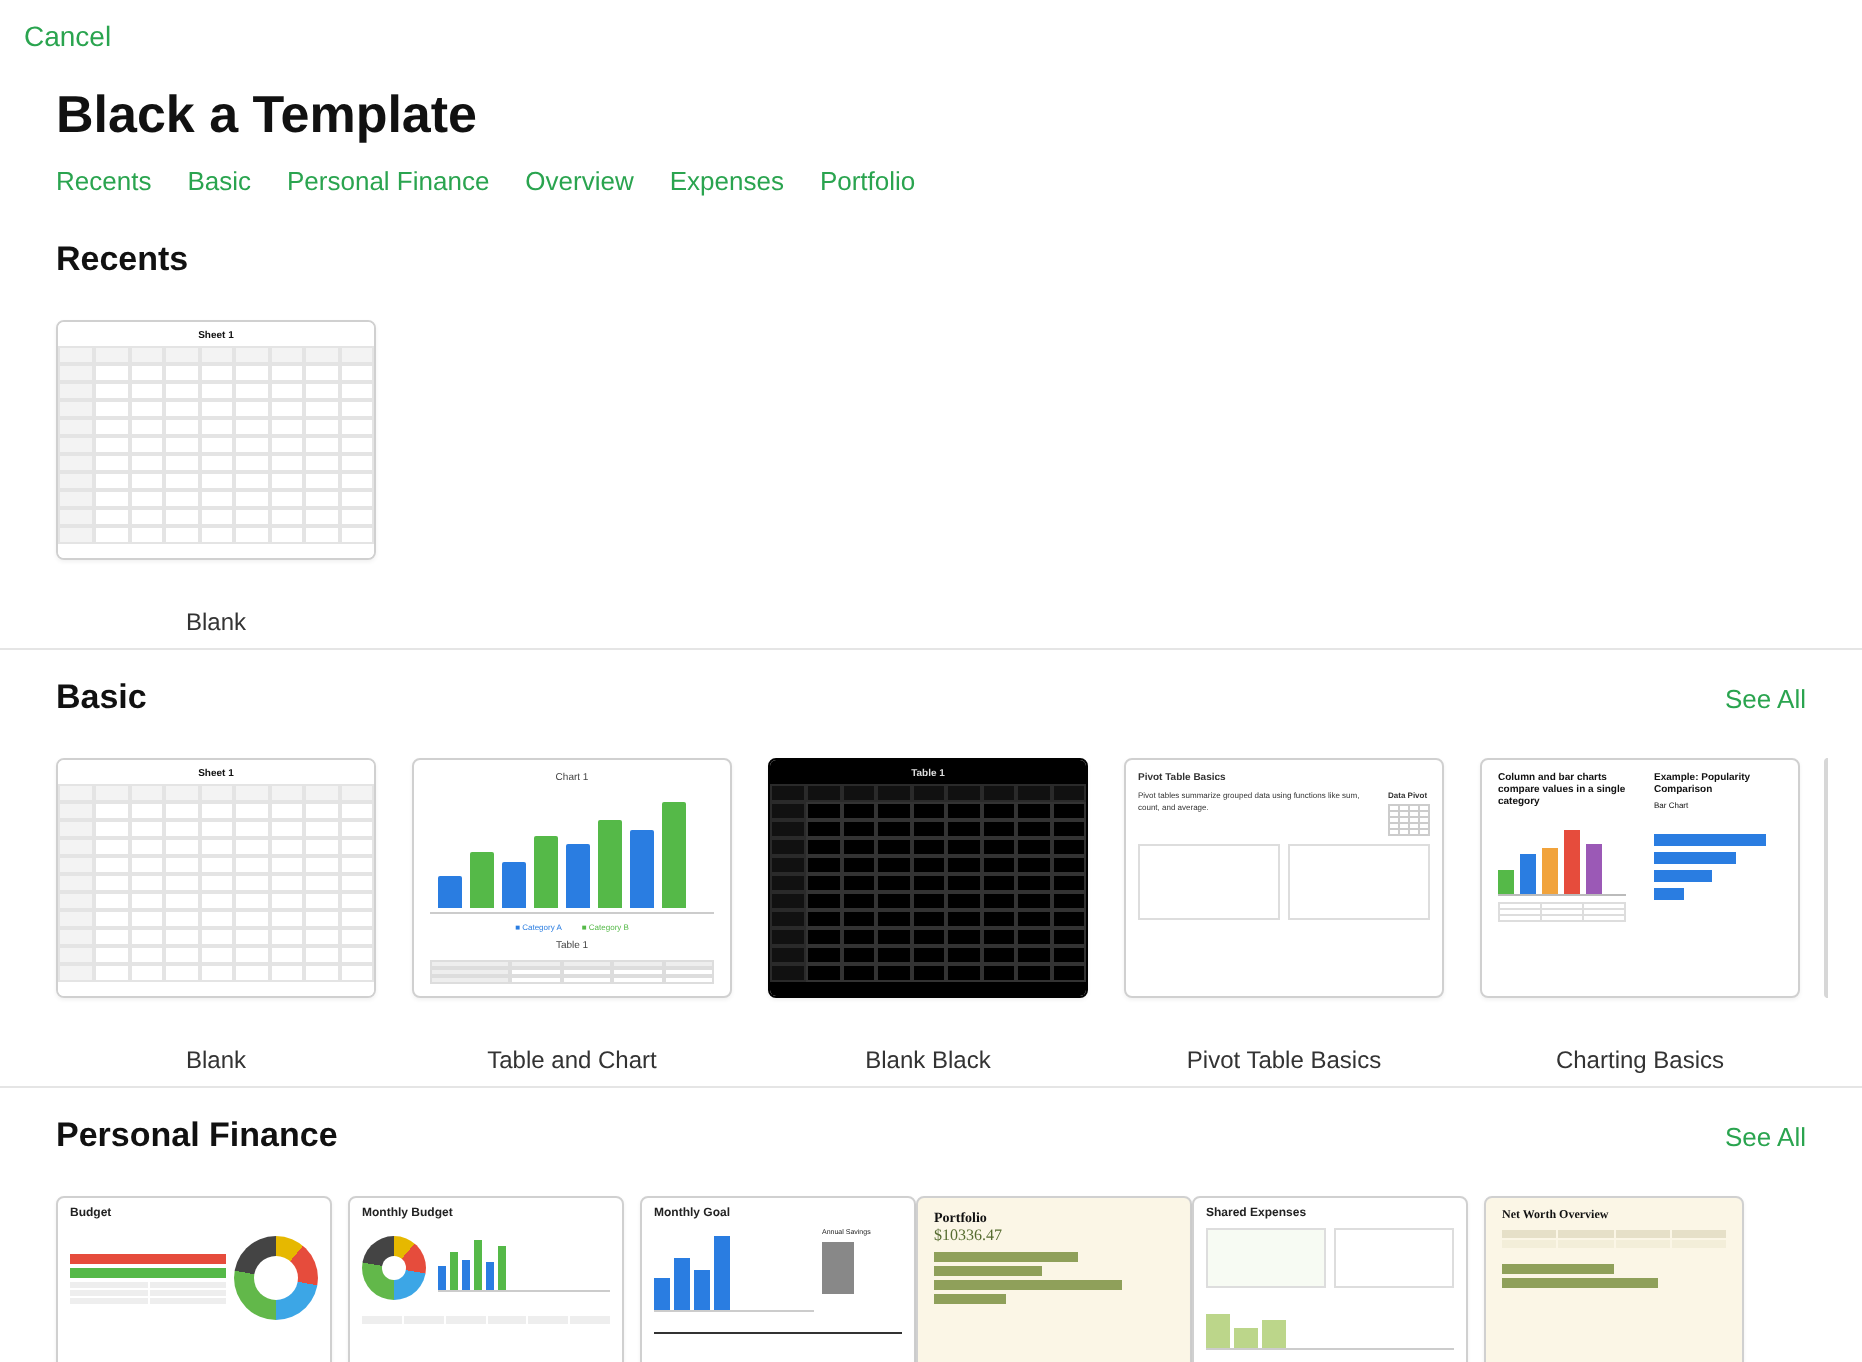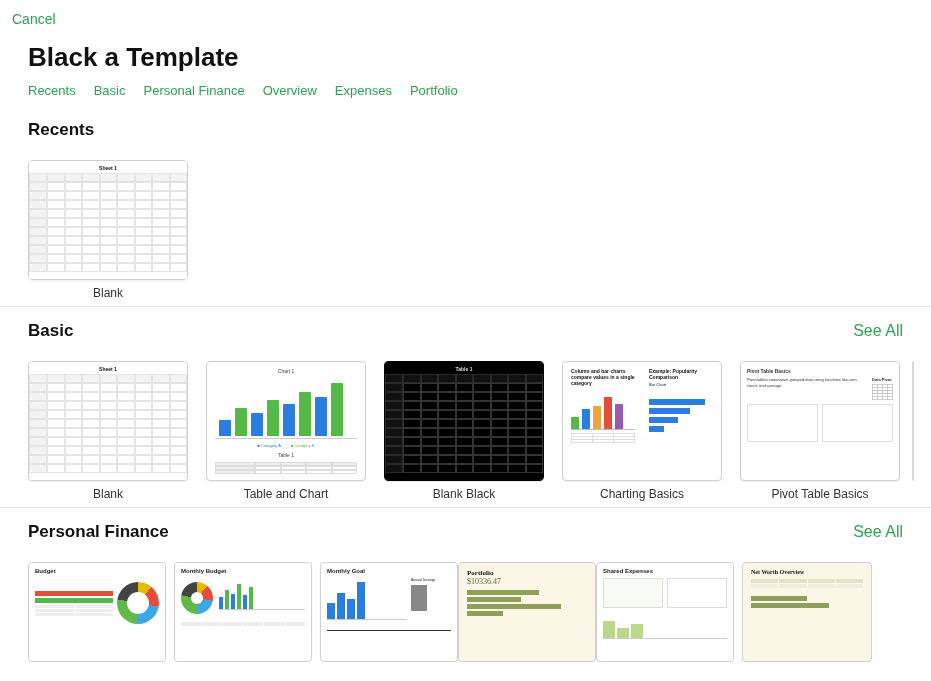--- a/index.html
+++ b/index.html
@@ -7,23 +7,23 @@
   .topbar { padding: 10px 12px 0; }
   .cancel { color: #2aa44f; font-size: 14px; cursor: pointer; }
   .title { font-size: 26px; font-weight: 700; padding: 14px 28px 10px; }
   .tabs { display: flex; gap: 18px; padding: 0 28px 8px; }
   .tab { font-size: 13px; color: #2aa44f; cursor: pointer; }
   .scroll { height: calc(681px - 105px); overflow-y: hidden; position: relative; }
   .section { padding-top: 14px; }
   .section + .section { border-top: 1px solid #e5e5e5; margin-top: 6px; }
   .section-hdr { display: flex; align-items: baseline; justify-content: space-between; padding: 0 28px 2px; }
   .section-title { font-size: 17px; font-weight: 700; }
-  .seeall { font-size: 16px; color: #2aa44f; cursor: pointer; }
+  .seeall { font-size: 13px; color: #2aa44f; cursor: pointer; }
   .row { display: flex; gap: 18px; padding: 18px 28px 0; overflow: hidden; }
-  .card { display: flex; flex-direction: column; align-items: center; gap: 6px; width: 160px; cursor: pointer; }
+  .card { display: flex; flex-direction: column; align-items: center; gap: 24px; width: 160px; cursor: pointer; }
   .thumb { width: 160px; height: 120px; border: 1px solid #d0d0d0; border-radius: 4px; background: #fff; box-shadow: 0 1px 2px rgba(0,0,0,.06); overflow: hidden; position: relative; }
   .card-label { font-size: 12px; color: #333; text-align: center; }
   .basic-bg { position: absolute; left:-4%; right:-4%; top:-10%; bottom:-10%; background: linear-gradient(180deg,#fcfcfc,#f1f1f1); z-index:-1; filter: blur(1px); }
   .section-basic { position: relative; }
   
   .ss { width: 100%; height: 100%; background:#fff; font-size: 5px; }
   .ss .title { font-size: 5px; text-align:center; padding: 4px 0 2px; font-weight:600; }
   .ss .grid { display:grid; grid-template-columns: 18px repeat(8, 1fr); grid-auto-rows: 9px; }
   .ss .corner, .ss .colh, .ss .rowh, .ss .cell { border: .5px solid #e4e4e4; }
   .ss .colh, .ss .rowh, .ss .corner { background:#f3f3f3; }
@@ -474,20 +474,72 @@
                 <div class="cell"></div>
                 <div class="cell"></div>
                 <div class="cell"></div>
               </div>
             </div>
           </div>
         <div class="card-label">Blank Black</div>
       </div>
       <div class="card">
         <div class="thumb">
+          <div class="pivot">
+            <div class="t">Pivot Table Basics</div>
+            <div class="cols">
+              <div class="txt">Pivot tables summarize grouped data using functions like sum, count, and average.</div>
+              <div>
+                <div style="font-weight:600;font-size:4px;margin-bottom:2px">Data Pivot</div>
+                <table>
+                    <tbody>
+                      <tr>
+                        <td></td>
+                        <td></td>
+                        <td></td>
+                        <td></td>
+                      </tr>
+                      <tr>
+                        <td></td>
+                        <td></td>
+                        <td></td>
+                        <td></td>
+                      </tr>
+                      <tr>
+                        <td></td>
+                        <td></td>
+                        <td></td>
+                        <td></td>
+                      </tr>
+                      <tr>
+                        <td></td>
+                        <td></td>
+                        <td></td>
+                        <td></td>
+                      </tr>
+                      <tr>
+                        <td></td>
+                        <td></td>
+                        <td></td>
+                        <td></td>
+                      </tr>
+                    </tbody>
+                  </table>
+              </div>
+            </div>
+            <div class="row2">
+                <div class="mini"></div>
+                <div class="mini"></div>
+              </div>
+          </div>
+        </div>
+        <div class="card-label">Pivot Table Basics</div>
+      </div>
+      <div class="card">
+        <div class="thumb">
           <div class="cb">
             <div class="row">
               <div class="left">
                 <div class="t">Column and bar charts compare values in a single category</div>
                 <div class="bars">
                   <div style="height:30%;background:#55b948"></div>
                     <div style="height:48%;background:#2a7de1"></div>
                     <div style="height:55%;background:#f1a33c"></div>
                     <div style="height:78%;background:#e64c3c"></div>
                     <div style="height:62%;background:#9b59b6"></div>
@@ -519,72 +571,20 @@
                   <div class="hbar" style="width:88%"></div>
                     <div class="hbar" style="width:64%"></div>
                     <div class="hbar" style="width:46%"></div>
                     <div class="hbar" style="width:24%"></div>
                 </div>
               </div>
             </div>
           </div>
         </div>
         <div class="card-label">Charting Basics</div>
-      </div>
-      <div class="card">
-        <div class="thumb">
-          <div class="pivot">
-            <div class="t">Pivot Table Basics</div>
-            <div class="cols">
-              <div class="txt">Pivot tables summarize grouped data using functions like sum, count, and average.</div>
-              <div>
-                <div style="font-weight:600;font-size:4px;margin-bottom:2px">Data Pivot</div>
-                <table>
-                    <tbody>
-                      <tr>
-                        <td></td>
-                        <td></td>
-                        <td></td>
-                        <td></td>
-                      </tr>
-                      <tr>
-                        <td></td>
-                        <td></td>
-                        <td></td>
-                        <td></td>
-                      </tr>
-                      <tr>
-                        <td></td>
-                        <td></td>
-                        <td></td>
-                        <td></td>
-                      </tr>
-                      <tr>
-                        <td></td>
-                        <td></td>
-                        <td></td>
-                        <td></td>
-                      </tr>
-                      <tr>
-                        <td></td>
-                        <td></td>
-                        <td></td>
-                        <td></td>
-                      </tr>
-                    </tbody>
-                  </table>
-              </div>
-            </div>
-            <div class="row2">
-                <div class="mini"></div>
-                <div class="mini"></div>
-              </div>
-          </div>
-        </div>
-        <div class="card-label">Pivot Table Basics</div>
       </div>
       <div class="peek"></div>
     </div>
   </div>
 
   <div class="section">
     <div class="section-hdr">
       <div class="section-title">Personal Finance</div>
       <span class="seeall">See All</span>
     </div>

